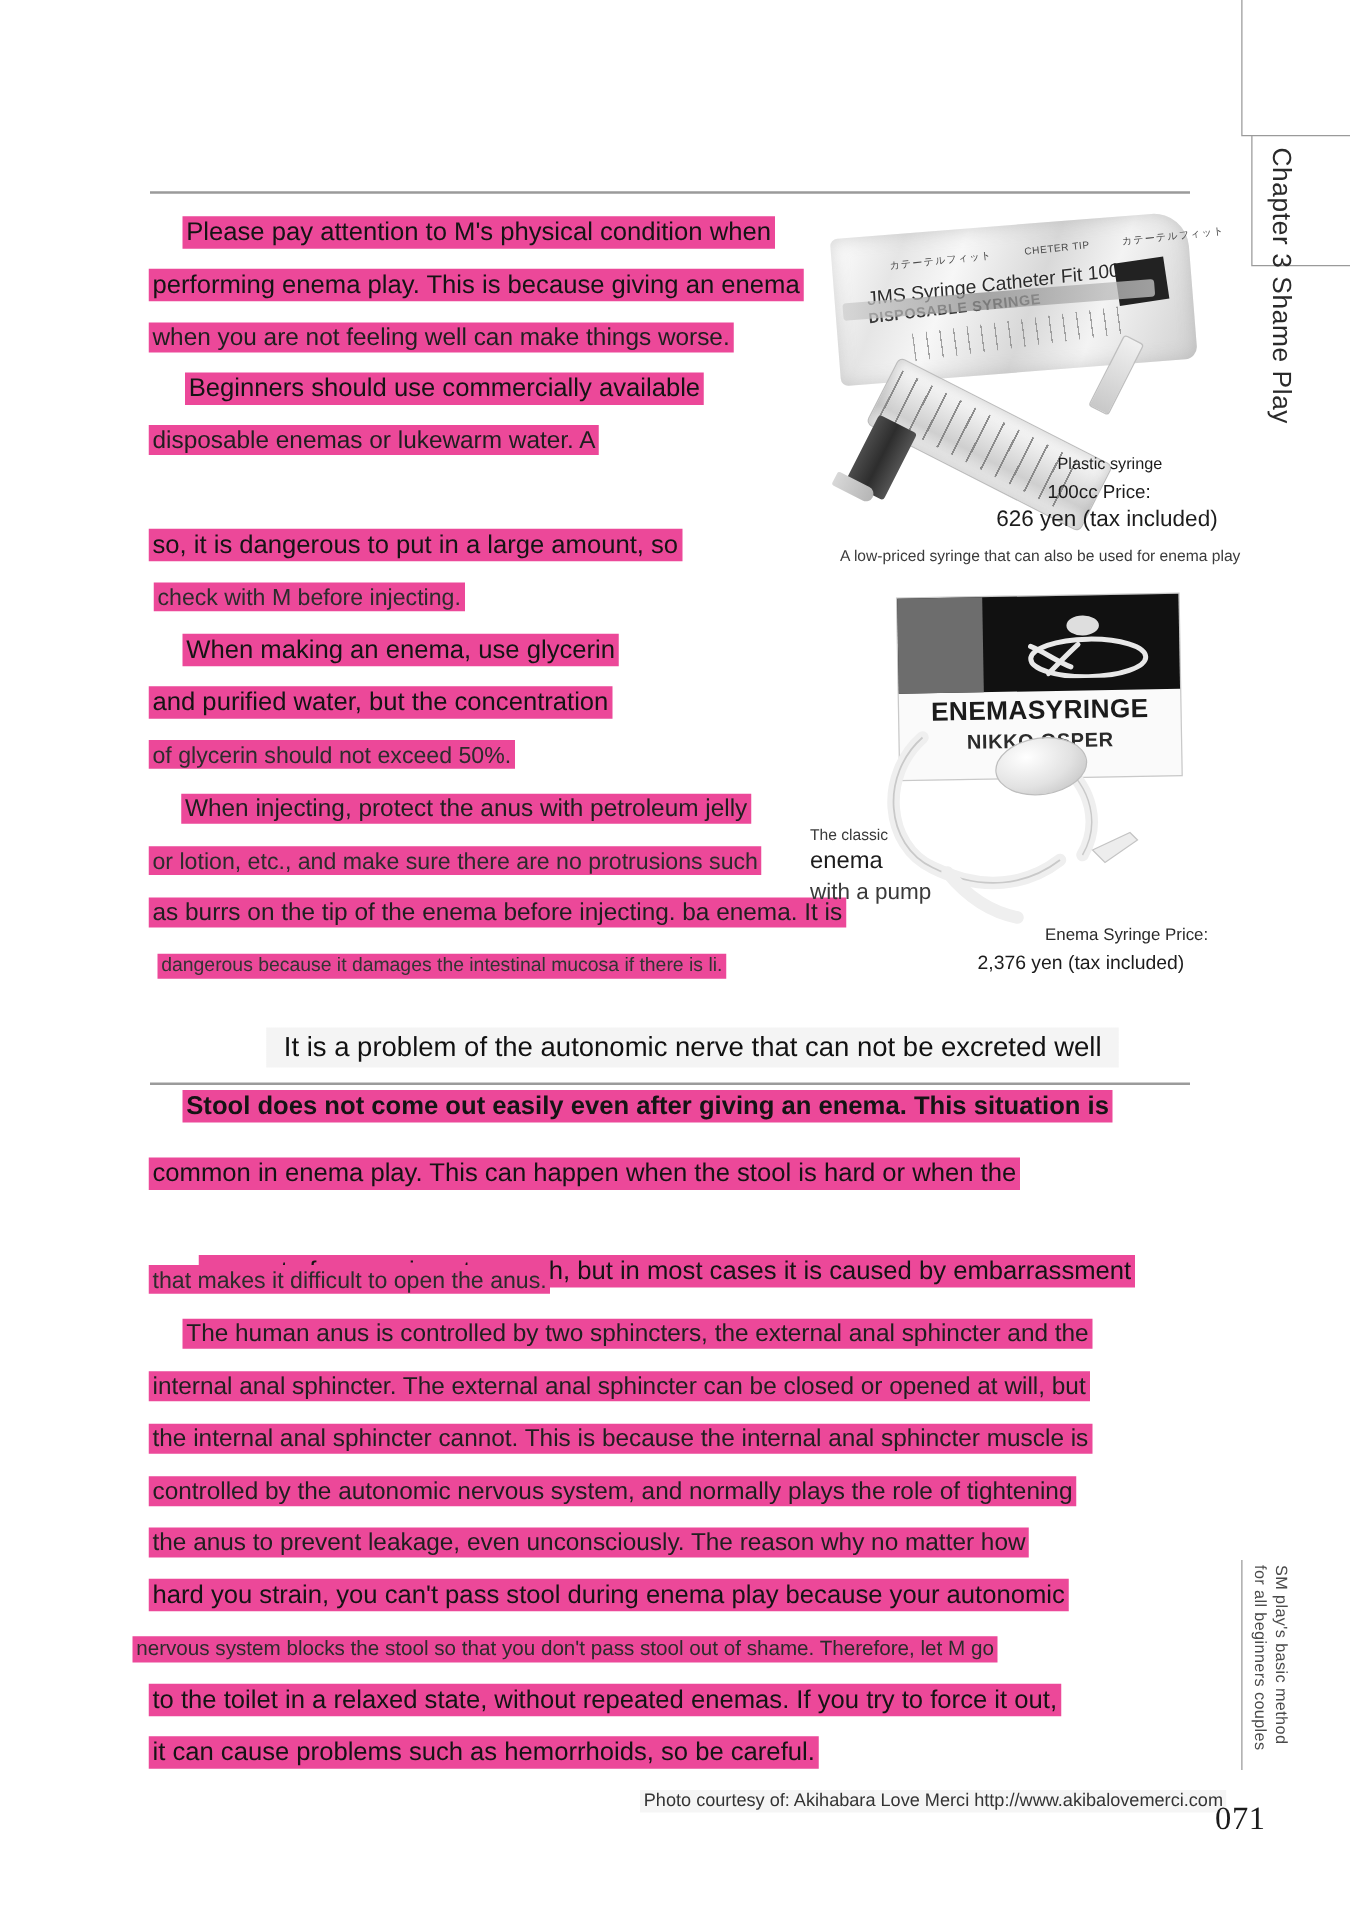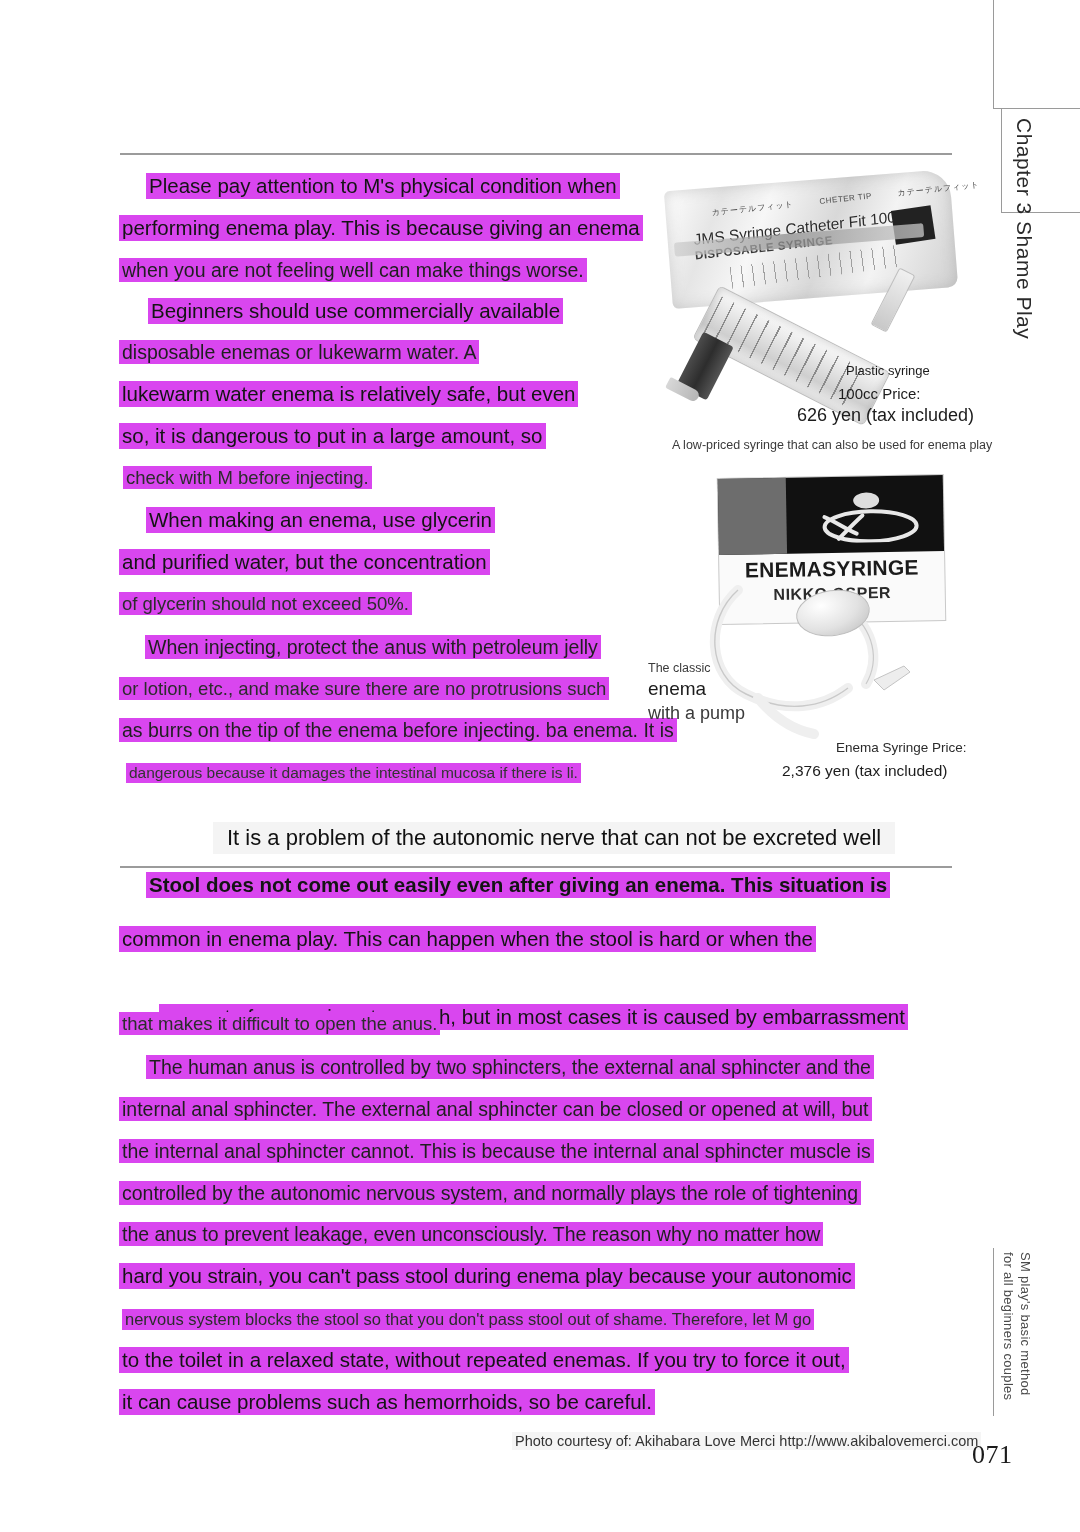--- a/index.html
+++ b/index.html
@@ -88,21 +88,21 @@
     height: 2px;
     background: #9b9b9b;
   }
   #rule1 { top: 153px; }
   #rule2 { top: 866px; }
 
   
   .tline {
     position: absolute;
     white-space: nowrap;
-    background: #d946ef;
+    background: #ec4899;
     padding: 1px 3px;
     line-height: 1.15;
   }
   .s18 { font-size: 18.5px; color: #2c2c2c; }
   .s19 { font-size: 19.5px; color: #1f1f1f; }
   .s20 { font-size: 20.5px; color: #141414; }
   .s15 { font-size: 15.5px; color: #333; }
   .s16 { font-size: 16.5px; color: #2c2c2c; }
 
   
@@ -326,21 +326,20 @@
   </div>
 
   <div class="rule" id="rule1"></div>
 
   <div class="tline s20" style="left:146px; top:173px;">Please pay attention to M's physical condition when</div>
   <div class="tline s20" style="left:119px; top:215px;">performing enema play. This is because giving an enema</div>
   <div class="tline s19" style="left:119px; top:258px;">when you are not feeling well can make things worse.</div>
 
   <div class="tline s20" style="left:148px; top:298px;">Beginners should use commercially available</div>
   <div class="tline s19" style="left:119px; top:340px;">disposable enemas or lukewarm water. A</div>
-  <div class="tline s20" style="left:119px; top:381px;">lukewarm water enema is relatively safe, but even</div>
   <div class="tline s20" style="left:119px; top:423px;">so, it is dangerous to put in a large amount, so</div>
   <div class="tline s18" style="left:123px; top:466px;">check with M before injecting.</div>
 
   <div class="tline s20" style="left:146px; top:507px;">When making an enema, use glycerin</div>
   <div class="tline s20" style="left:119px; top:549px;">and purified water, but the concentration</div>
   <div class="tline s18" style="left:119px; top:592px;">of glycerin should not exceed 50%.</div>
 
   <div class="tline s19" style="left:145px; top:635px;">When injecting, protect the anus with petroleum jelly</div>
   <div class="tline s18" style="left:119px; top:677px;">or lotion, etc., and make sure there are no protrusions such</div>
   <div class="tline s19" style="left:119px; top:718px;">as burrs on the tip of the enema before injecting. ba enema. It is</div>
@@ -408,20 +407,20 @@
   <div class="tline s20" style="left:119px; top:926px;">common in enema play. This can happen when the stool is hard or when the</div>
   <div class="tline s20" style="left:119px; top:1004px;margin-left:40px;">amount of enema is not enough, but in most cases it is caused by embarrassment</div>
   <div class="tline s18" style="left:119px; top:1012px;">that makes it difficult to open the anus.</div>
 
   <div class="tline s19" style="left:146px; top:1055px;">The human anus is controlled by two sphincters, the external anal sphincter and the</div>
   <div class="tline s19" style="left:119px; top:1097px;">internal anal sphincter. The external anal sphincter can be closed or opened at will, but</div>
   <div class="tline s19" style="left:119px; top:1139px;">the internal anal sphincter cannot. This is because the internal anal sphincter muscle is</div>
   <div class="tline s19" style="left:119px; top:1181px;">controlled by the autonomic nervous system, and normally plays the role of tightening</div>
   <div class="tline s19" style="left:119px; top:1222px;">the anus to prevent leakage, even unconsciously. The reason why no matter how</div>
   <div class="tline s20" style="left:119px; top:1263px;">hard you strain, you can't pass stool during enema play because your autonomic</div>
-  <div class="tline s16" style="left:122px; top:1309px;">nervous system blocks the stool so that you don't pass stool out of shame. Therefore, let M go</div>
+  <div class="tline s16" style="left:106px; top:1309px;">nervous system blocks the stool so that you don't pass stool out of shame. Therefore, let M go</div>
   <div class="tline s20" style="left:119px; top:1347px;">to the toilet in a relaxed state, without repeated enemas. If you try to force it out,</div>
   <div class="tline s20" style="left:119px; top:1389px;">it can cause problems such as hemorrhoids, so be careful.</div>
 
   <div class="credit">Photo courtesy of: Akihabara Love Merci http://www.akibalovemerci.com</div>
   <div class="pageno">071</div>
 
 </div>
 
 </body></html>

